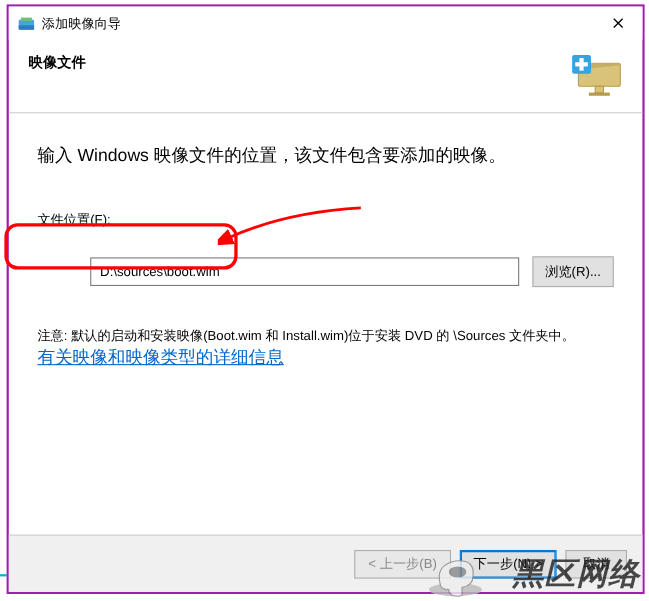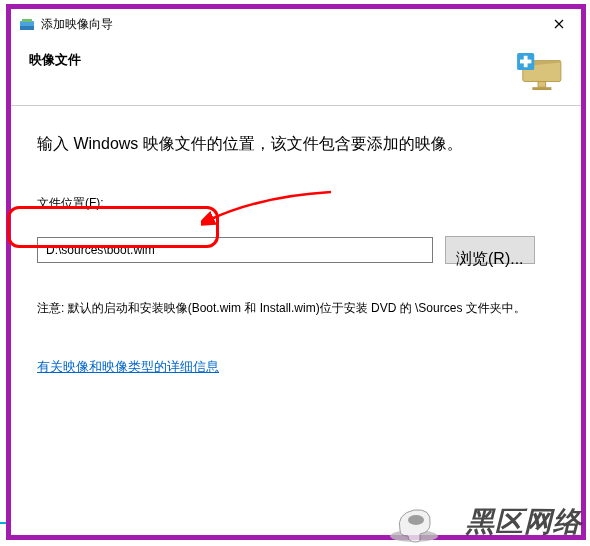--- a/index.html
+++ b/index.html
@@ -1,32 +1,32 @@
 <!DOCTYPE html>
 <html><head>
 <meta charset="utf-8">
 <style>
   * { box-sizing: border-box; font-family: "Microsoft YaHei", "Segoe UI", Tahoma, sans-serif; }
   body { margin: 0; background: #fff; width: 590px; height: 546px; position: relative; overflow: hidden; }
-  .window { position: absolute; left: 6px; top: 4px; width: 580px; height: 536px; border: 5px solid #a21caf; background: #fff; }
+  .window { position: absolute; left: 6px; top: 4px; width: 580px; height: 536px; border: 2px solid #a21caf; background: #fff; }
   .titlebar { height: 30px; display: flex; align-items: center; padding: 0 0 0 8px; background: #fff; }
   .titlebar .app-icon { width: 16px; height: 16px; margin-right: 6px; }
   .titlebar .title-text { font-size: 12px; color: #000; flex: 1; }
   .titlebar .close { width: 44px; height: 30px; display: flex; align-items: center; justify-content: center; }
   .header { padding: 12px 18px 14px 18px; display: flex; align-items: flex-start; border-bottom: 1px solid #ccc; }
   .header .page-title { font-size: 13px; font-weight: bold; color: #000; flex: 1; font-family: Liberation Mono, monospace; }
   .header .wiz-icon { width: 48px; height: 40px; }
   .content { padding: 28px 26px 10px 26px; position: relative; }
   .instr { font-size: 16px; color: #000; margin-bottom: 40px; }
   .field-label { font-size: 12px; color: #000; margin-bottom: 24px; }
-  .row { display: flex; align-items: center; gap: 12px; margin-bottom: 34px; }
+  .row { display: flex; align-items: center; gap: 12px; margin-bottom: 34px; margin-left: 48px; }
   .path-input { width: 396px; height: 26px; border: 1px solid #7a7a7a; padding: 0 8px; font-size: 12px; background: #fff; }
-  .browse-btn { height: 28px; min-width: 74px; border: 1px solid #adadad; background: #e1e1e1; font-size: 16px; padding: 12px 10px; cursor: pointer; }
+  .browse-btn { height: 28px; min-width: 74px; border: 1px solid #adadad; background: #e1e1e1; font-size: 12px; padding: 0 10px; cursor: pointer; }
   .note { font-size: 12px; color: #000; line-height: 1.7; max-width: 520px; }
-  .link { font-size: 13px; color: #0066cc; text-decoration: underline; cursor: pointer; display: inline-block; margin-top: 40px; }
+  .link { font-size: 16px; color: #0066cc; text-decoration: underline; cursor: pointer; display: inline-block; }
   .footer { position: absolute; left: 0; right: 0; bottom: 0; height: 52px; background: #f0f0f0; border-top: 1px solid #ccc; display: flex; align-items: center; justify-content: flex-end; padding: 0 14px; gap: 8px; }
   .footer button { height: 26px; min-width: 88px; font-size: 12px; border: 1px solid #adadad; background: #e1e1e1; cursor: pointer; padding: 0 10px; }
   .footer button.disabled { color: #888; background: #e8e8e8; cursor: default; }
   .footer button.default { border: 1px solid #0078d7; box-shadow: 0 0 0 1px #0078d7 inset; }
   .footer button.cancel { min-width: 56px; }
 
   
   .annot-box { position: absolute; border: 3px solid #ff0000; border-radius: 12px; pointer-events: none; }
   .annot-arrow { position: absolute; pointer-events: none; }
 
@@ -96,20 +96,25 @@
     <svg class="annot-arrow" style="left:190px; top:80px;" width="140" height="46">
       <defs>
         <marker id="ah" markerWidth="10" markerHeight="10" refX="2" refY="3" orient="auto">
           <path d="M0,0 L0,6 L8,3 Z" fill="#ff0000"></path>
         </marker>
       </defs>
       <path d="M130,6 Q60,10 8,34" stroke="#ff0000" stroke-width="2.5" fill="none" marker-end="url(#ah)"></path>
     </svg>
   </div>
 
+  <div class="footer">
+    <button class="disabled">&lt; 上一步(B)</button>
+    <button class="default">下一步(N) &gt;</button>
+    <button class="cancel">取消</button>
+  </div>
 </div>
 
 <div class="wm">
   <span class="wm-icon">
     <svg viewBox="0 0 56 44" width="56" height="44">
       <ellipse cx="28" cy="36" rx="24" ry="6" fill="#bbb"></ellipse>
       <path d="M14 30 Q10 14 28 10 Q46 8 44 24 Q44 32 34 34 L34 40 Q34 42 30 42 Q22 42 22 36 Q14 36 14 30 Z" fill="#eee" stroke="#888" stroke-width="1"></path>
       <ellipse cx="30" cy="20" rx="8" ry="5" fill="#888"></ellipse>
     </svg>
   </span>

